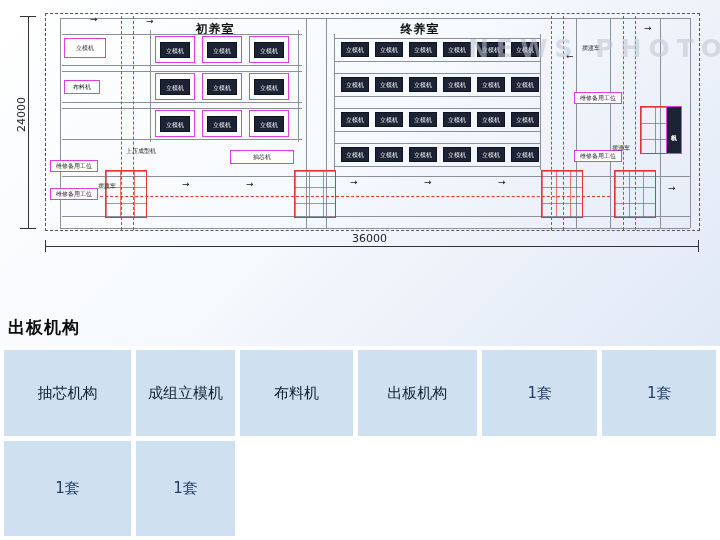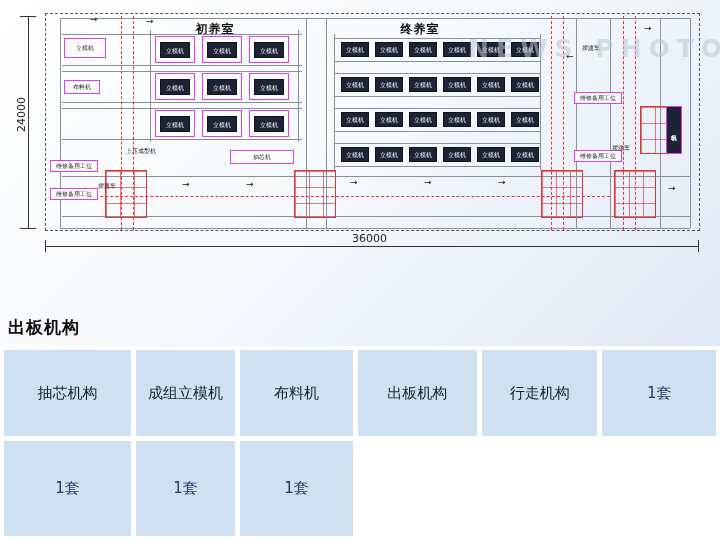--- a/index.html
+++ b/index.html
@@ -254,20 +254,19 @@
   </div>
 </div>
 
 <div id="config-title">出板机构</div>
 
 <div id="config-table">
   <div class="cell">抽芯机构</div>
   <div class="cell">成组立模机</div>
   <div class="cell">布料机</div>
   <div class="cell">出板机构</div>
-  <div class="cell">行走机构</div>
   <div class="cell val">1套</div>
   <div class="cell val">1套</div>
   <div class="cell val">1套</div>
   <div class="cell val">1套</div>
 </div>
 
 <div class="wm-bottom">PHOTO COMPANY</div>
 
 </body></html>

